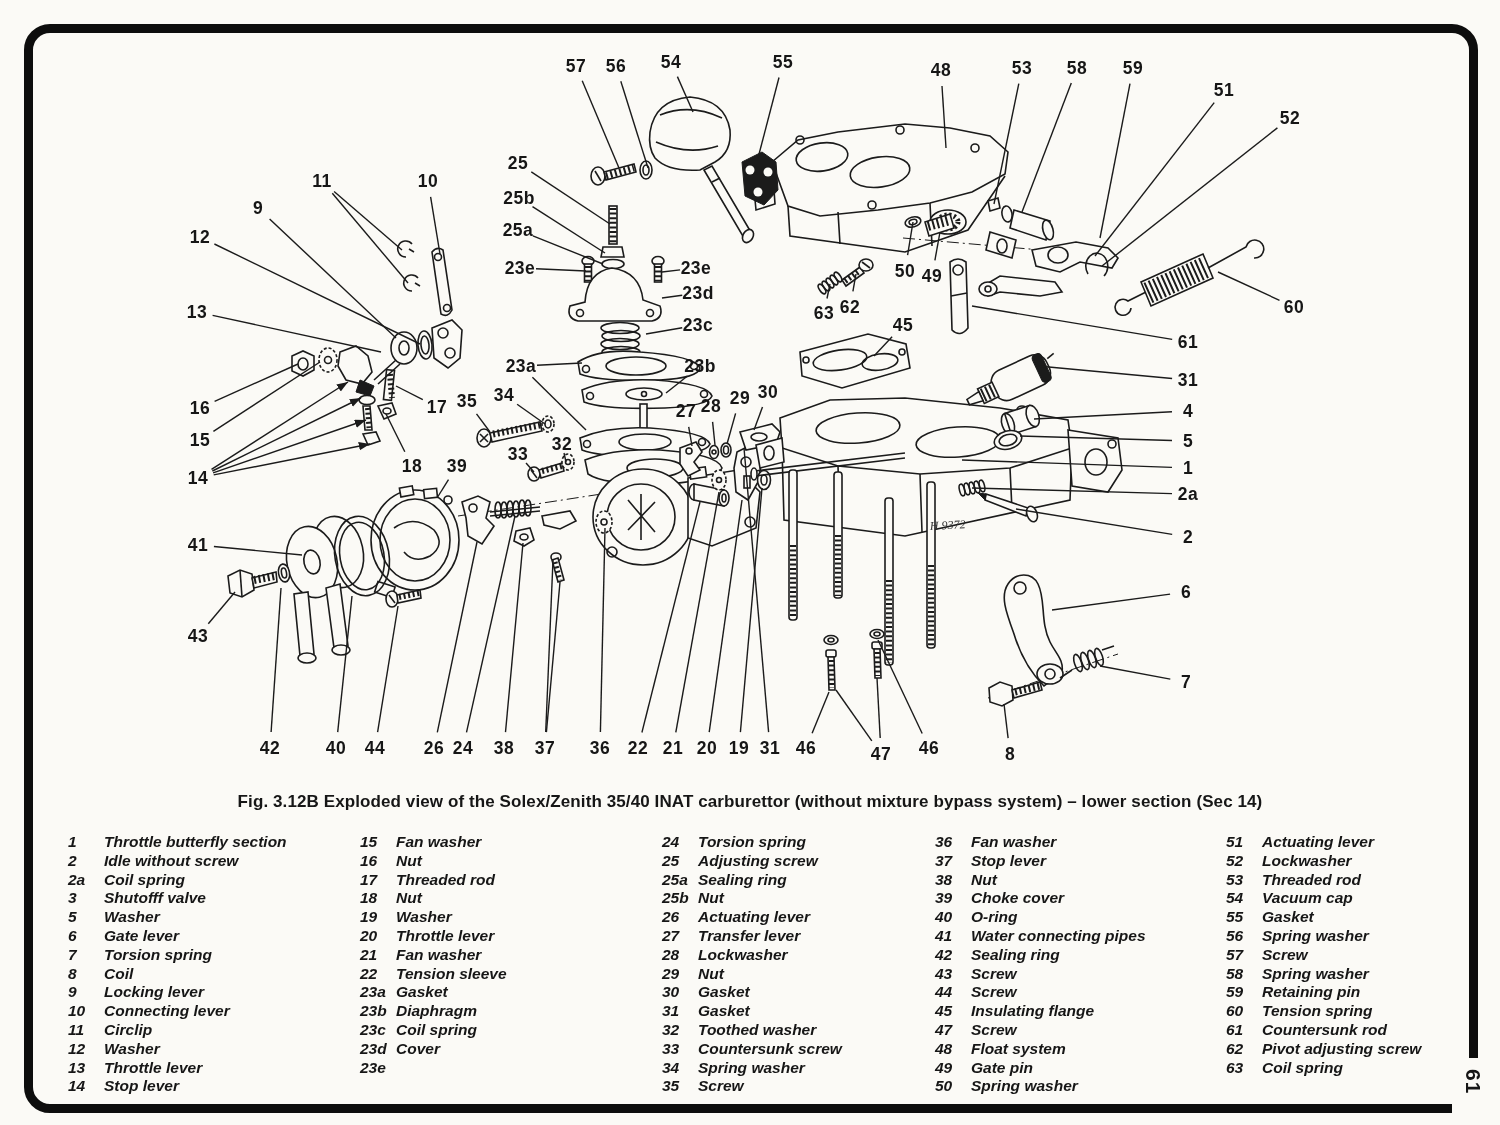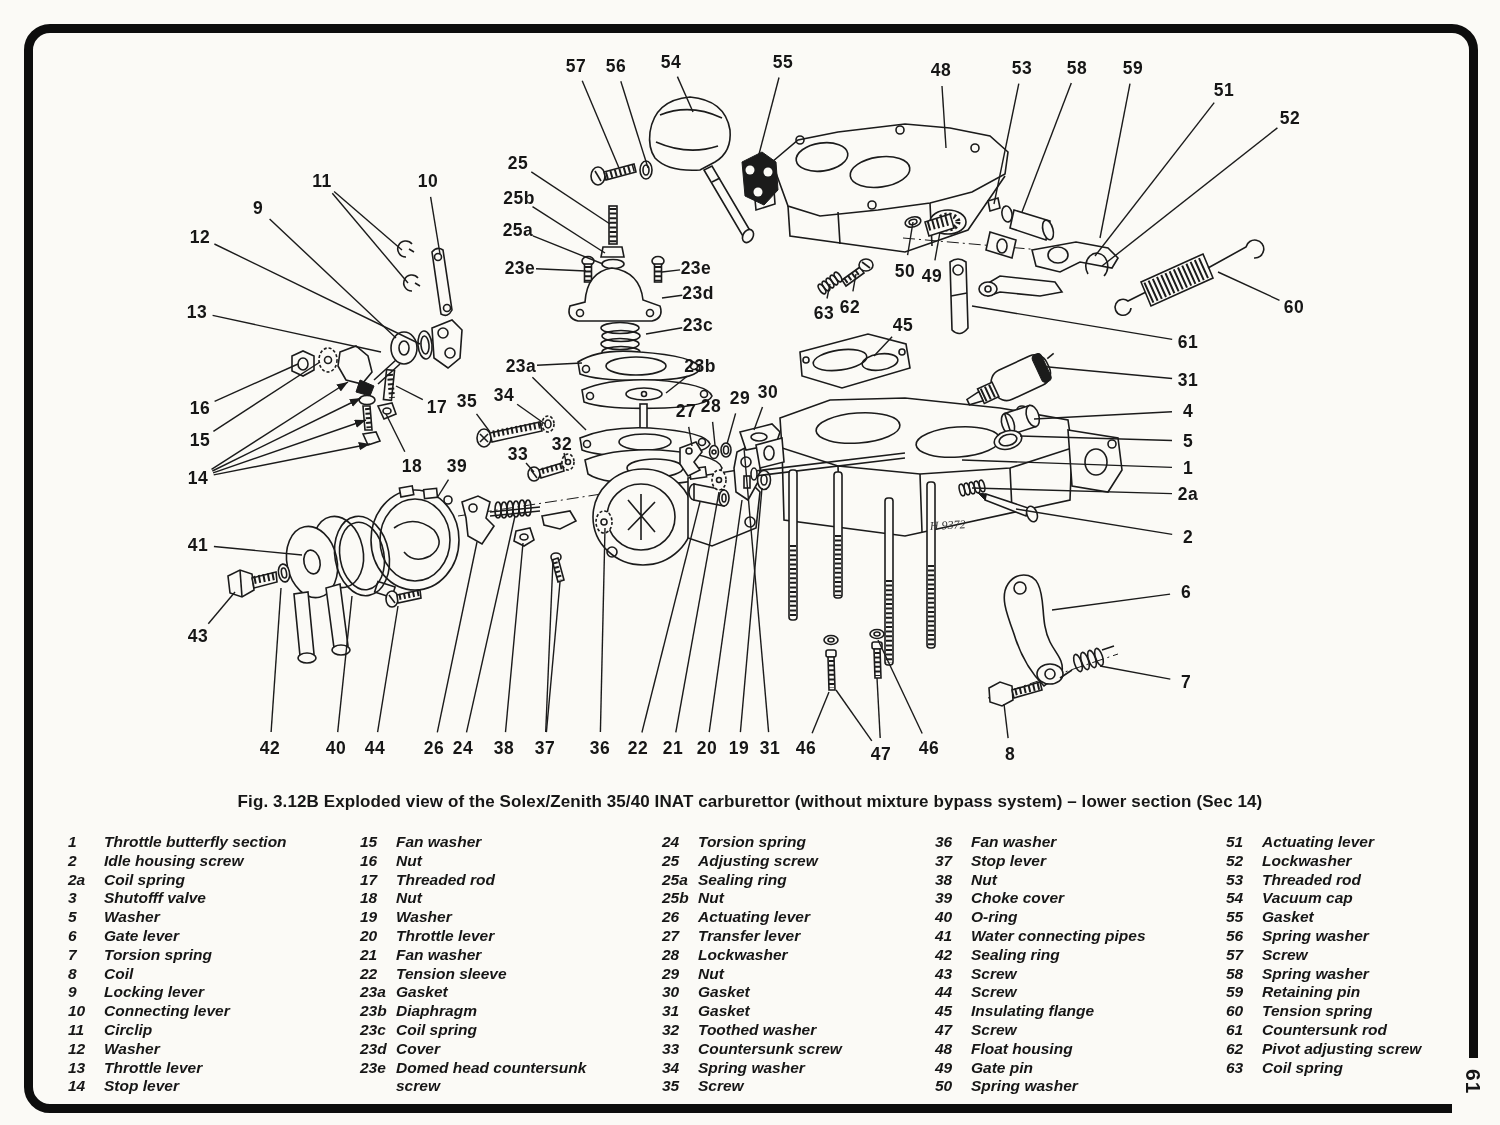--- a/index.html
+++ b/index.html
@@ -557,21 +557,21 @@
   <div id="caption">Fig. 3.12B Exploded view of the Solex/Zenith 35/40 INAT carburettor (without mixture bypass system) – lower section (Sec 14)</div>
 
   <div id="parts-list">
     <div class="pcol" id="col-0">
         <div class="prow">
           <span class="pnum">1</span>
           <span class="pname">Throttle butterfly section</span>
         </div>
         <div class="prow">
           <span class="pnum">2</span>
-          <span class="pname">Idle housing screw</span>
+          <span class="pname">Idle without screw</span>
         </div>
         <div class="prow">
           <span class="pnum">2a</span>
           <span class="pname">Coil spring</span>
         </div>
         <div class="prow">
           <span class="pnum">3</span>
           <span class="pname">Shutofff valve</span>
         </div>
         <div class="prow">
@@ -659,21 +659,20 @@
         <div class="prow">
           <span class="pnum">23c</span>
           <span class="pname">Coil spring</span>
         </div>
         <div class="prow">
           <span class="pnum">23d</span>
           <span class="pname">Cover</span>
         </div>
         <div class="prow">
           <span class="pnum">23e</span>
-          <span class="pname">Domed head countersunk screw</span>
         </div>
       </div>
     <div class="pcol" id="col-2">
         <div class="prow">
           <span class="pnum">24</span>
           <span class="pname">Torsion spring</span>
         </div>
         <div class="prow">
           <span class="pnum">25</span>
           <span class="pname">Adjusting screw</span>
@@ -767,21 +766,21 @@
         <div class="prow">
           <span class="pnum">45</span>
           <span class="pname">Insulating flange</span>
         </div>
         <div class="prow">
           <span class="pnum">47</span>
           <span class="pname">Screw</span>
         </div>
         <div class="prow">
           <span class="pnum">48</span>
-          <span class="pname">Float housing</span>
+          <span class="pname">Float system</span>
         </div>
         <div class="prow">
           <span class="pnum">49</span>
           <span class="pname">Gate pin</span>
         </div>
         <div class="prow">
           <span class="pnum">50</span>
           <span class="pname">Spring washer</span>
         </div>
       </div>

